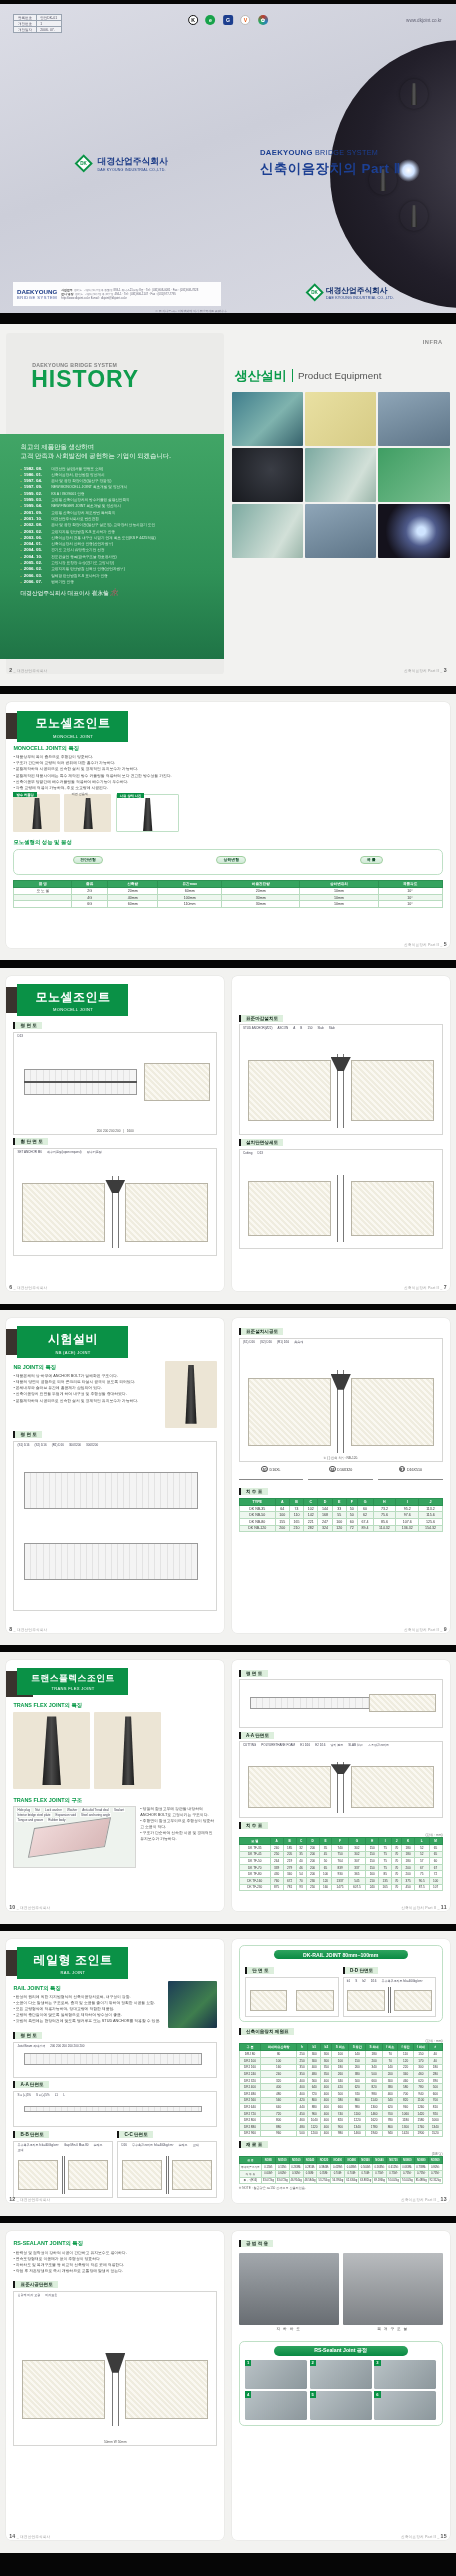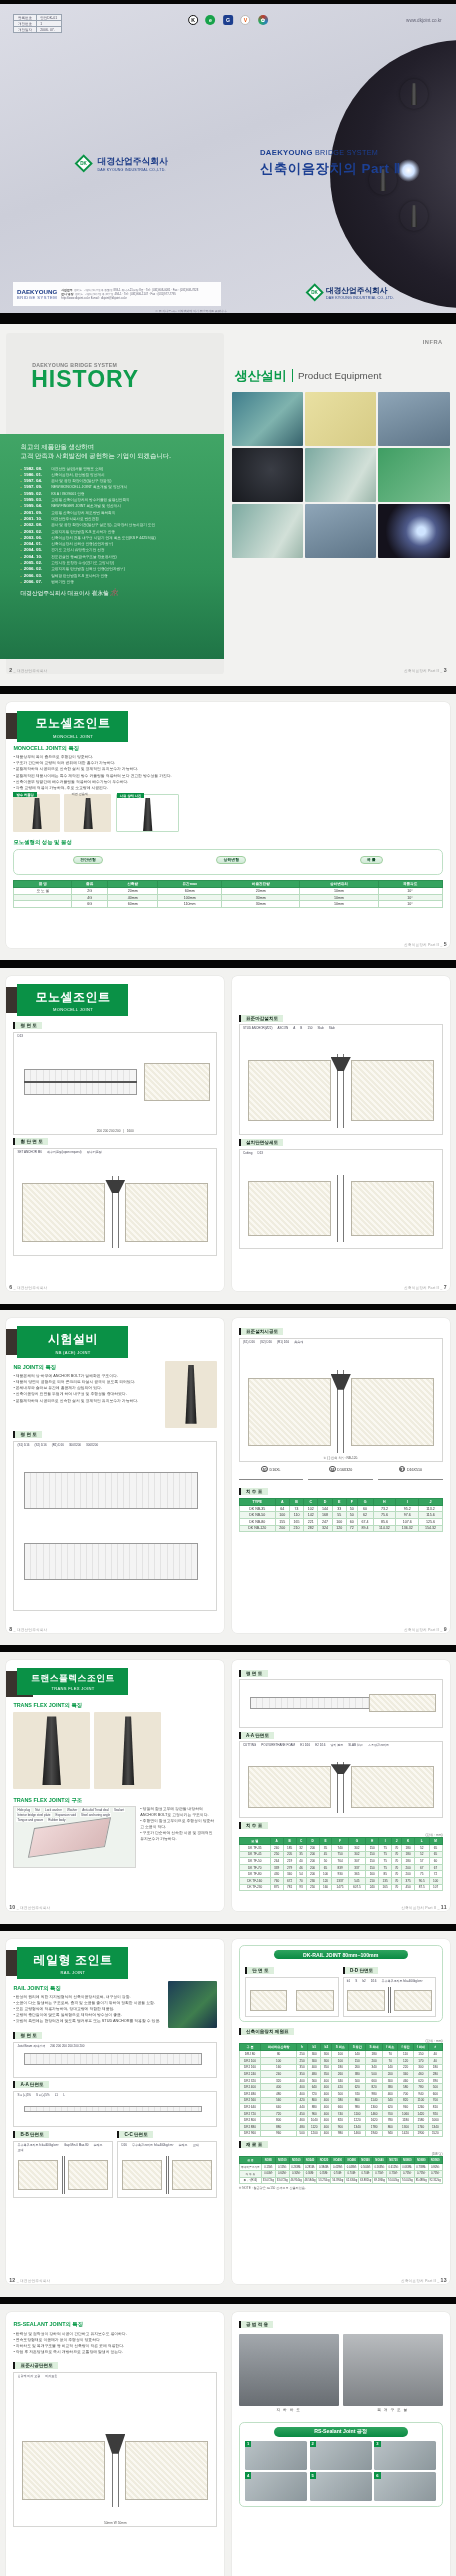--- a/index.html
+++ b/index.html
@@ -847,21 +847,21 @@
                 <td>107</td>
               </tr>
             </tbody>
           </table>
         <div class="pfoot r"><span>신축이음장치 Part II</span><span> _ </span><b>11</b></div>
       </div>
     </div>
   </div>
 </section>
 
-<section class="spread" style="height:366px;margin-top:7.2px">
+<section class="spread" style="height:285px;margin-top:7.2px">
   <div class="cols">
     <div class="col">
       <div class="card">
         <div class="tbar">
           <div class="ttab"></div>
           <div class="tbox">
             <div class="tko">레일형 조인트</div>
             <div class="ten">RAIL JOINT</div>
           </div>
         </div>

